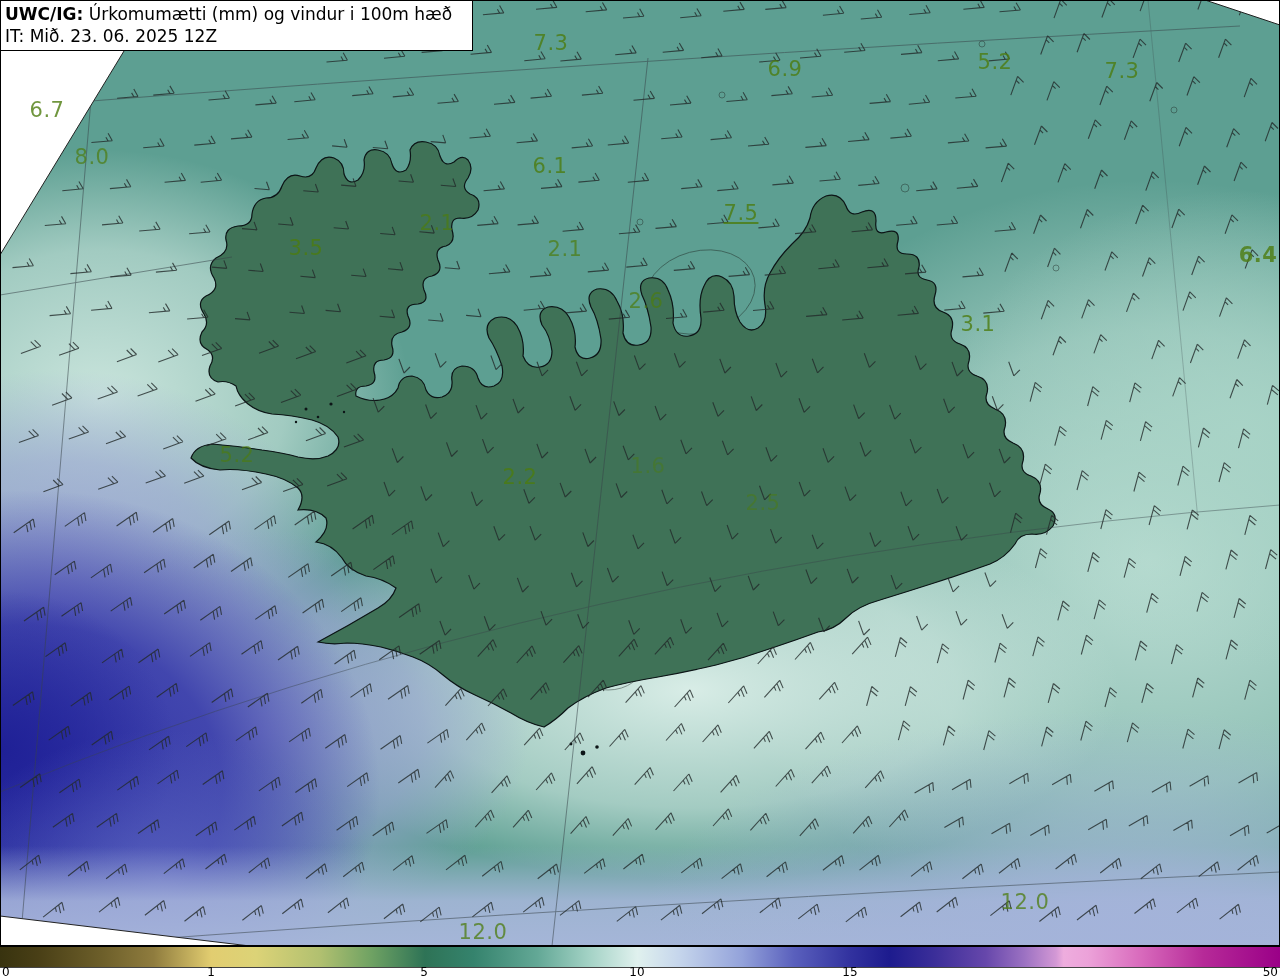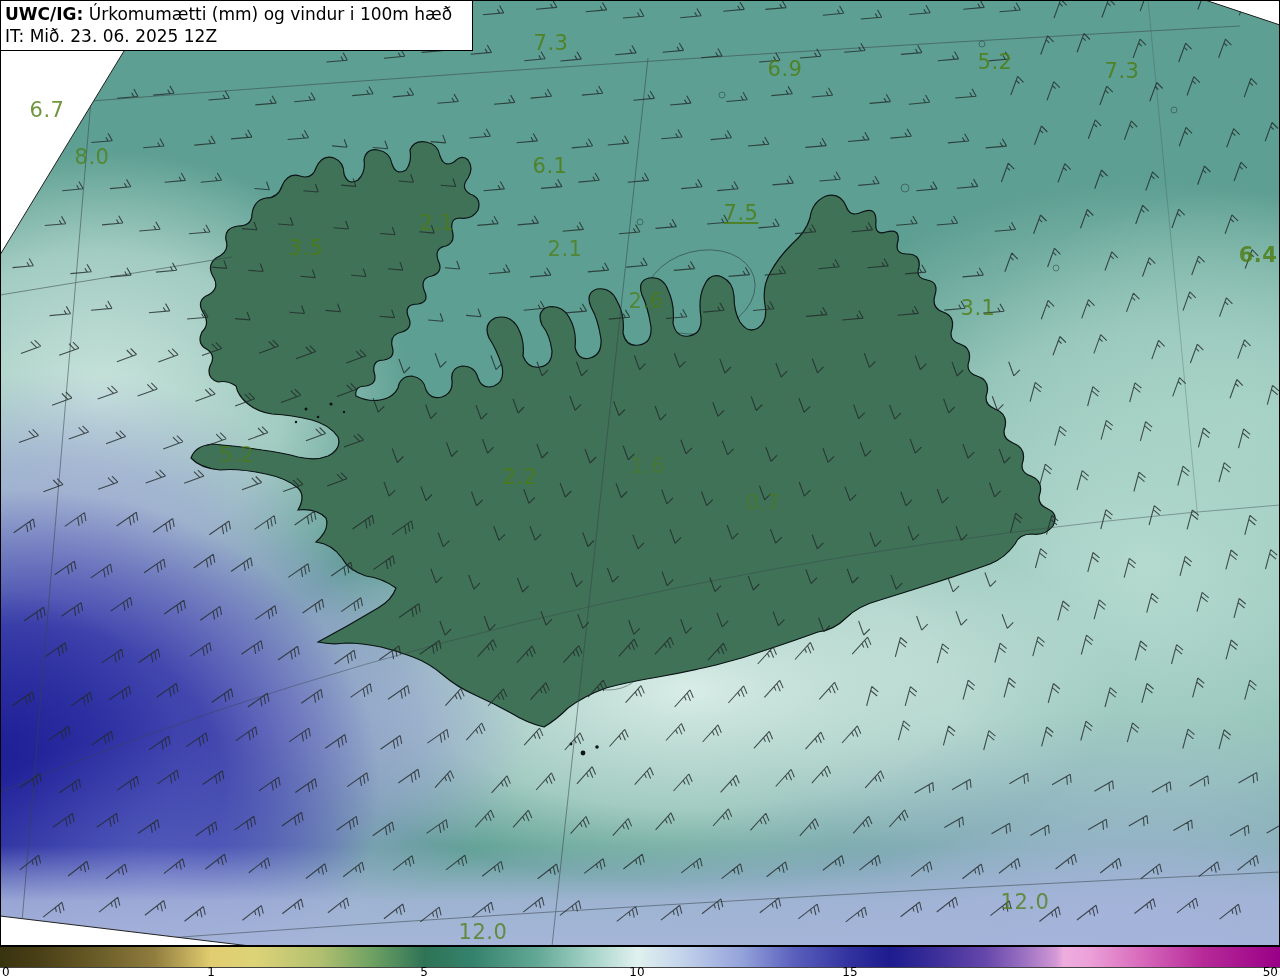--- a/index.html
+++ b/index.html
@@ -227,26 +227,26 @@
       <span class="vlab" style="left: 306px; top: 248px; opacity: 0.8;">3.5</span>
       <span class="vlab" style="left: 437px; top: 223px; opacity: 0.7;">2.1</span>
       <span class="vlab" style="left: 565px; top: 249px; opacity: 0.7;">2.1</span>
       <span class="vlab" style="left: 551px; top: 43px; opacity: 0.8;">7.3</span>
       <span class="vlab" style="left: 550px; top: 127px; opacity: 0.8; margin-top: 39px;">6.1</span>
       <span class="vlab" style="left: 646px; top: 301px; opacity: 0.7;">2.6</span>
       <span class="vlab" style="left: 741px; top: 213px; opacity: 0.8; text-decoration: underline;">7.5</span>
       <span class="vlab" style="left: 785px; top: 69px; opacity: 0.8;">6.9</span>
       <span class="vlab" style="left: 995px; top: 62px; opacity: 0.8;">5.2</span>
       <span class="vlab" style="left: 1122px; top: 71px; opacity: 0.8;">7.3</span>
-      <span class="vlab" style="left: 978px; top: 308px; opacity: 0.8;">3.1</span>
+      <span class="vlab" style="left: 978px; top: 324px; opacity: 0.8;">3.1</span>
       <span class="vlab" style="left: 1258px; top: 255px; opacity: 0.8; font-weight: bold;">6.4</span>
       <span class="vlab" style="left: 237px; top: 455px; opacity: 0.65;">5.2</span>
       <span class="vlab" style="left: 520px; top: 477px; opacity: 0.8; text-align: center;">2.2</span>
       <span class="vlab" style="left: 648px; top: 466px; opacity: 0.45;">1.6</span>
-      <span class="vlab" style="left: 763px; top: 503px; opacity: 0.5;">0.7</span>
+      <span class="vlab" style="left: 763px; top: 503px; opacity: 0.5;">2.5</span>
       <span class="vlab" style="left: 483px; top: 932px; opacity: 0.75;">12.0</span>
       <span class="vlab" style="left: 1025px; top: 902px; opacity: 0.75;">12.0</span>
     </div>
 
 <div class="title-box">
   <div><span class="b">UWC/IG:</span><span> Úrkomumætti (mm) og vindur i 100m hæð</span></div>
   <div><span>IT: Mið. 23. 06. 2025 12Z</span></div>
 </div>
 
 <div class="cbar" id="cbar" style="background: linear-gradient(90deg, rgb(56, 51, 15) 0%, rgb(73, 63, 22) 3%, rgb(109, 95, 42) 8%, rgb(143, 124, 62) 12%, rgb(226, 205, 112) 16.5%, rgb(220, 211, 119) 20%, rgb(177, 192, 112) 25%, rgb(111, 162, 99) 29%, rgb(46, 115, 86) 33.2%, rgb(53, 131, 109) 37%, rgb(99, 168, 150) 42%, rgb(163, 210, 197) 46%, rgb(224, 241, 238) 49.8%, rgb(198, 214, 236) 53%, rgb(147, 162, 218) 58%, rgb(90, 96, 189) 62%, rgb(50, 50, 159) 66.4%, rgb(29, 27, 142) 69.5%, rgb(59, 46, 153) 73%, rgb(102, 71, 171) 77%, rgb(155, 113, 194) 80%, rgb(211, 152, 213) 82.5%, rgb(238, 173, 222) 83.1%, rgb(236, 162, 217) 85%, rgb(217, 108, 189) 89%, rgb(182, 42, 152) 94%, rgb(154, 0, 135) 100%);"></div>

